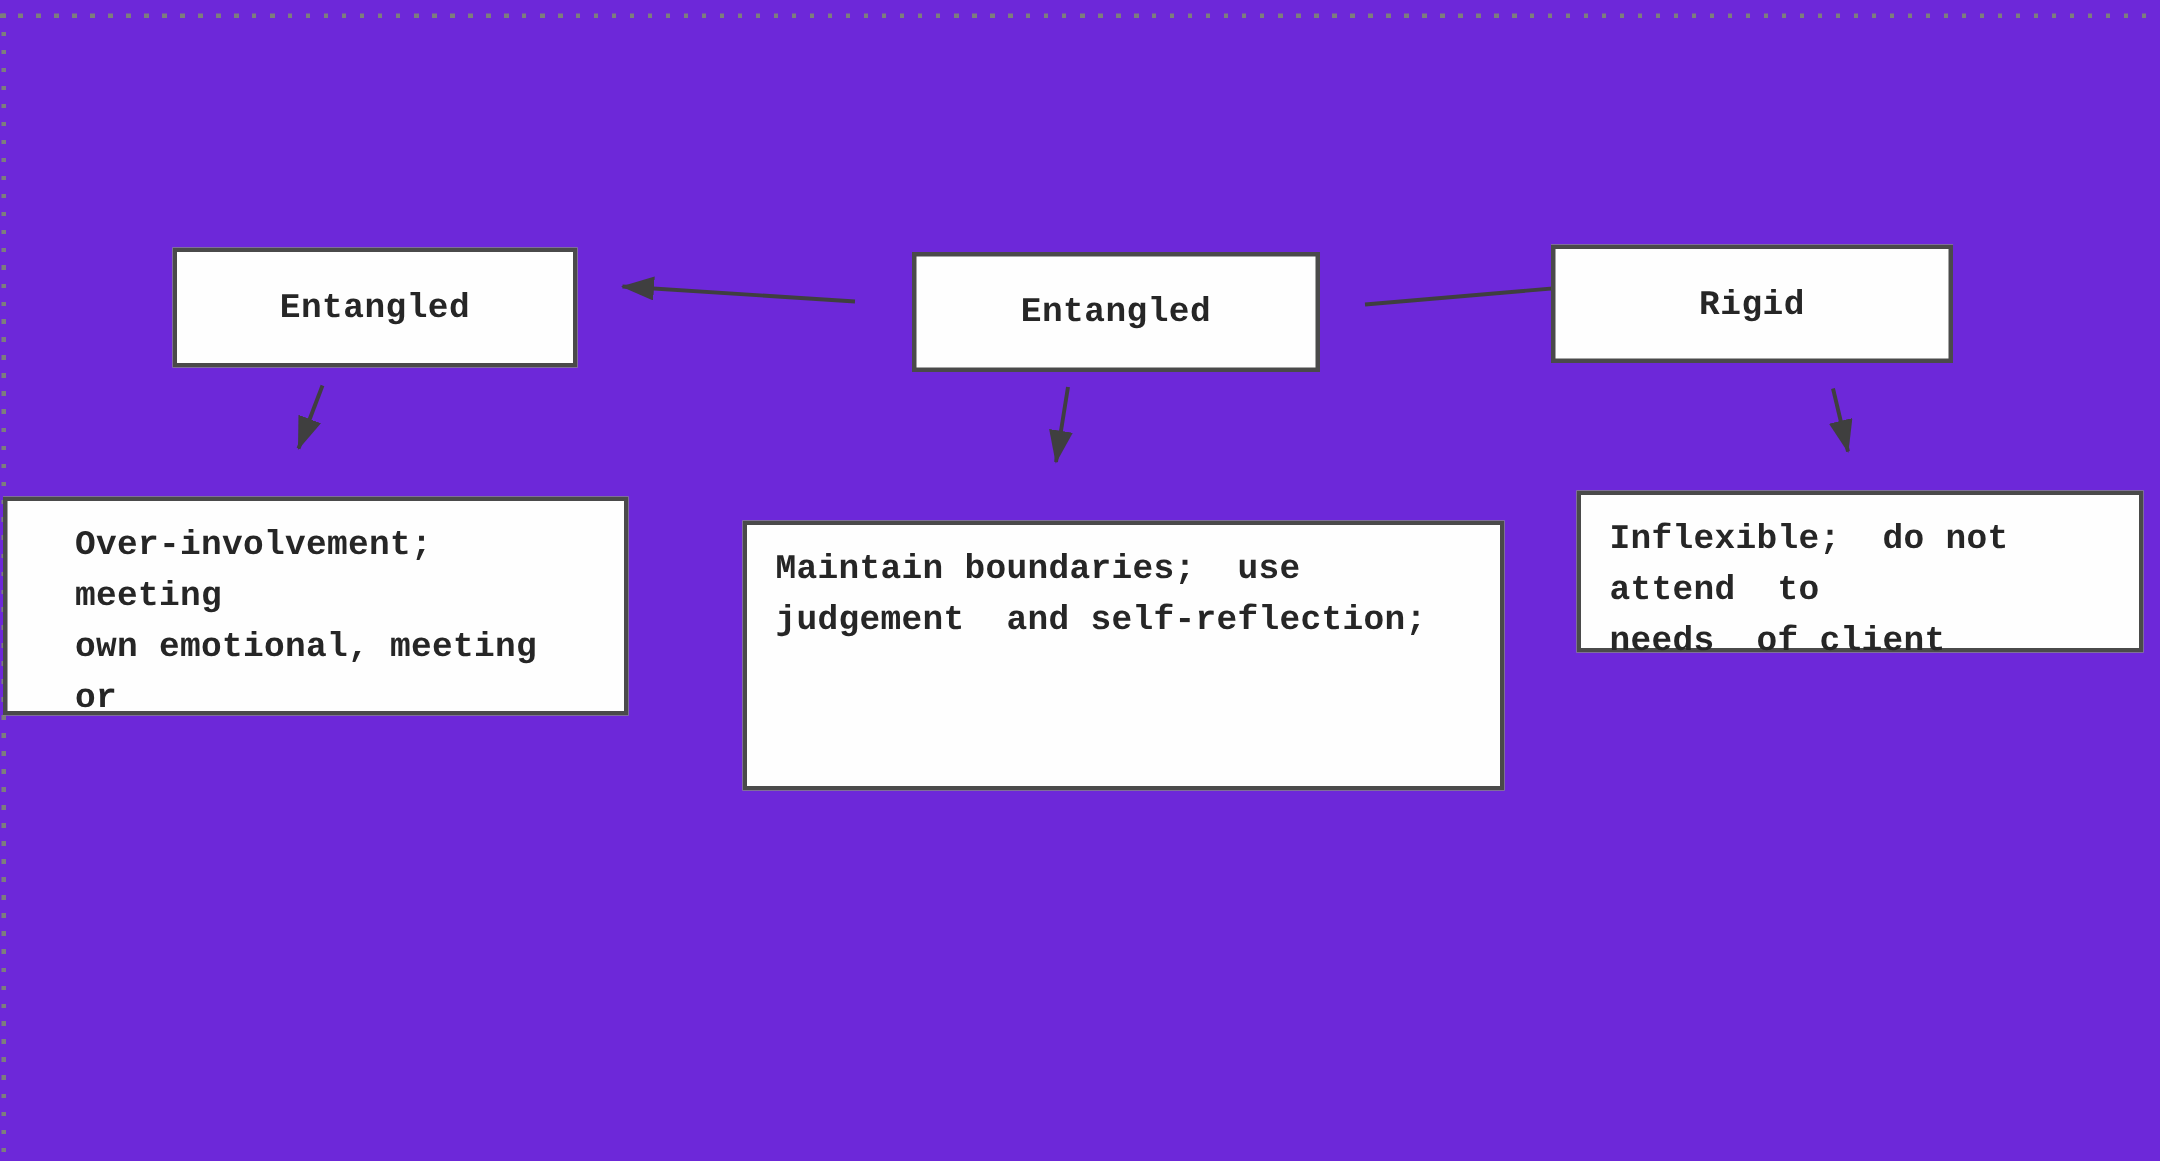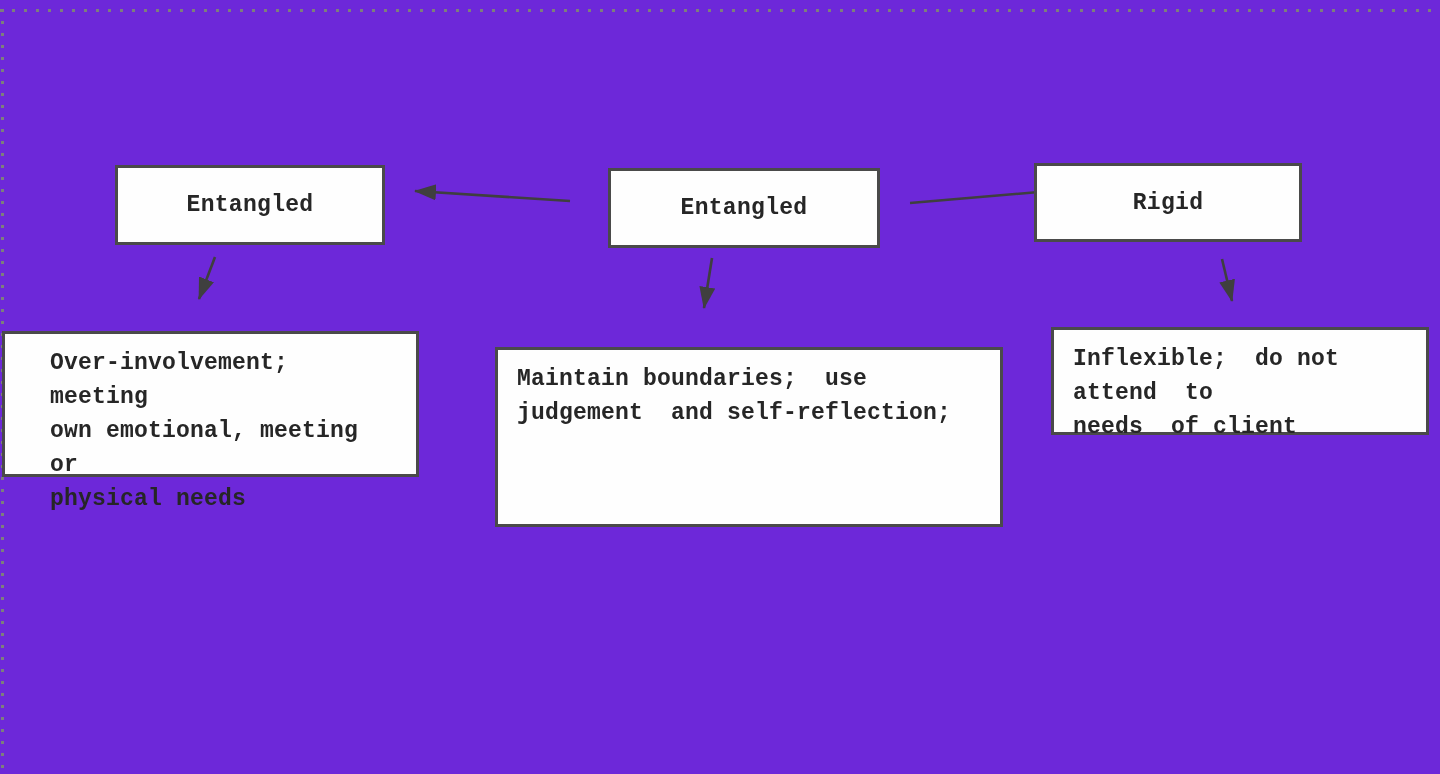--- a/index.html
+++ b/index.html
@@ -96,21 +96,20 @@
   </div>
 
   <div class="node top-node b-rigid">
     <span>Rigid</span>
   </div>
 
   <div class="node desc-node b-over">
     <div class="lines">
         <div>Over-involvement;  meeting</div>
         <div>own emotional, meeting or</div>
-        <div>physical needs</div>
       </div>
   </div>
 
   <div class="node desc-node b-maintain">
     <div class="lines">
         <div>Maintain boundaries;  use</div>
         <div>judgement  and self-reflection;</div>
       </div>
   </div>
 

